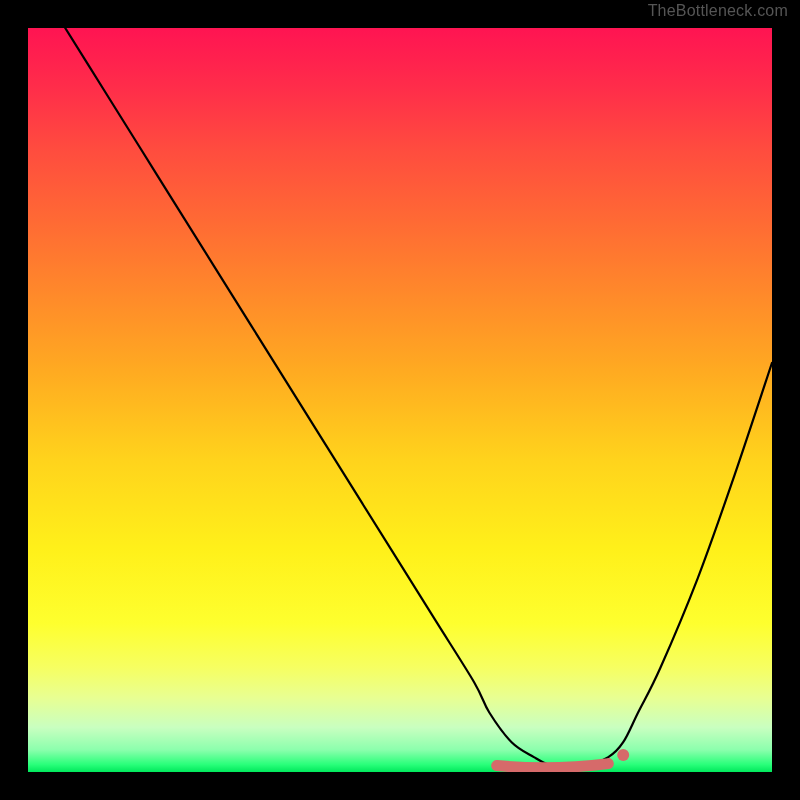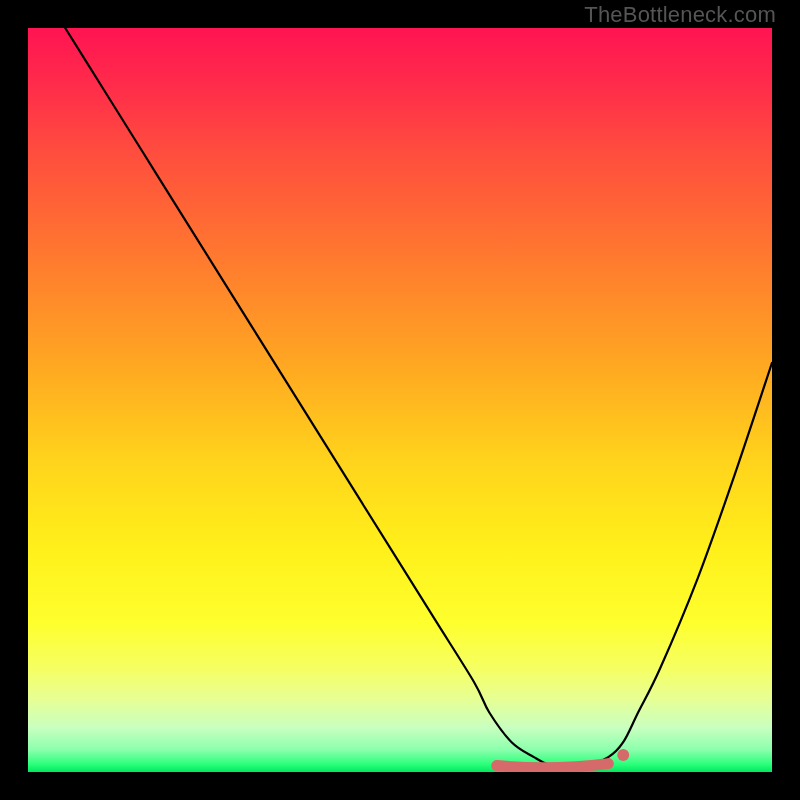--- a/index.html
+++ b/index.html
@@ -13,23 +13,23 @@
   }
   .frame {
     position: relative;
     width: 800px;
     height: 800px;
     background: #000;
   }
   .watermark {
     position: absolute;
     top: 2px;
-    right: 24px;
+    right: 12px;
     color: #555;
-    font-size: 22px;
+    font-size: 16px;
     font-weight: 500;
     letter-spacing: 0.2px;
     z-index: 5;
   }
   .plot-area {
     position: absolute;
     left: 28px;
     top: 28px;
     width: 744px;
     height: 744px;

